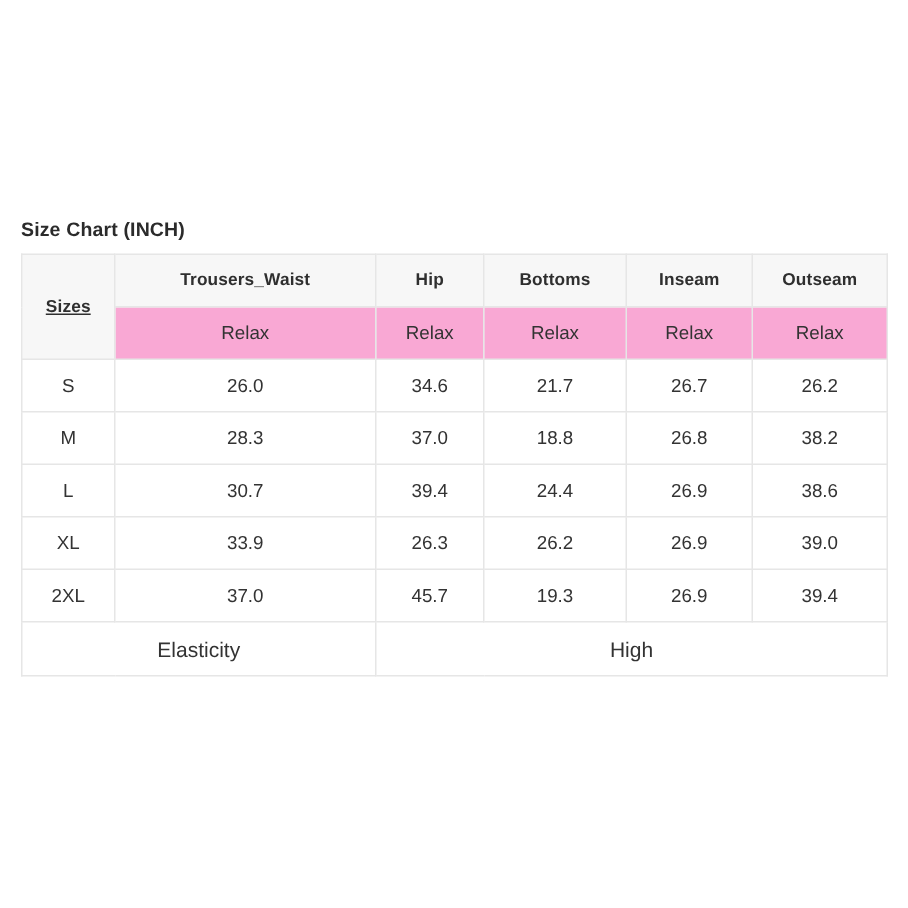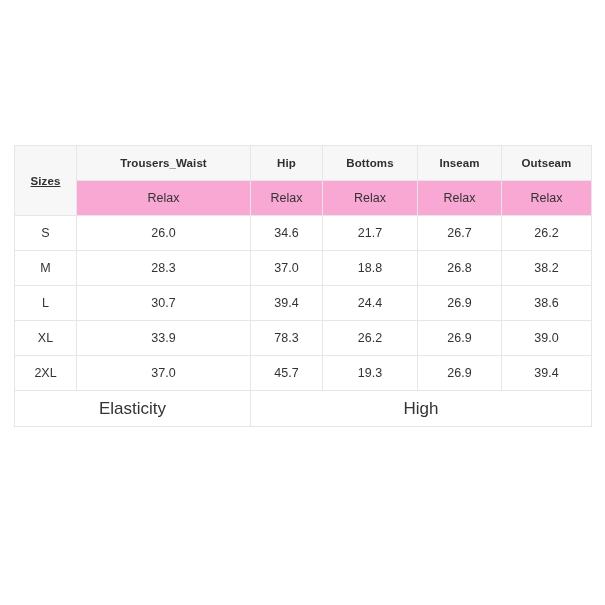--- a/index.html
+++ b/index.html
@@ -86,39 +86,40 @@
   }
 
   table.size-table tr.data-row td {
     background: #ffffff;
     height: 35px;
   }
 
   table.size-table tr.elasticity-row td {
     height: 36px;
     background: #ffffff;
-    font-size: 17px;
+    font-size: 14px;
     color: #333333;
   }
 
   
   col.c-sizes    { width: 62px; }
   col.c-waist    { width: 174px; }
   col.c-hip      { width: 72px; }
   col.c-bottoms  { width: 95px; }
   col.c-inseam   { width: 84px; }
   col.c-outseam  { width: 90px; }
 </style>
 </head>
 <body>
 
 <div class="page">
 
   <div class="chart-block">
 
+    <div class="chart-title">Size Chart (INCH)</div>
 
     <table class="size-table">
       <colgroup>
         <col class="c-sizes">
         <col class="c-waist">
         <col class="c-hip">
         <col class="c-bottoms">
         <col class="c-inseam">
         <col class="c-outseam">
       </colgroup>
@@ -162,21 +163,21 @@
           <td>L</td>
           <td>30.7</td>
           <td>39.4</td>
           <td>24.4</td>
           <td>26.9</td>
           <td>38.6</td>
         </tr>
         <tr class="data-row">
           <td>XL</td>
           <td>33.9</td>
-          <td>78.3</td>
+          <td>26.3</td>
           <td>26.2</td>
           <td>26.9</td>
           <td>39.0</td>
         </tr>
         <tr class="data-row">
           <td>2XL</td>
           <td>37.0</td>
           <td>45.7</td>
           <td>19.3</td>
           <td>26.9</td>

